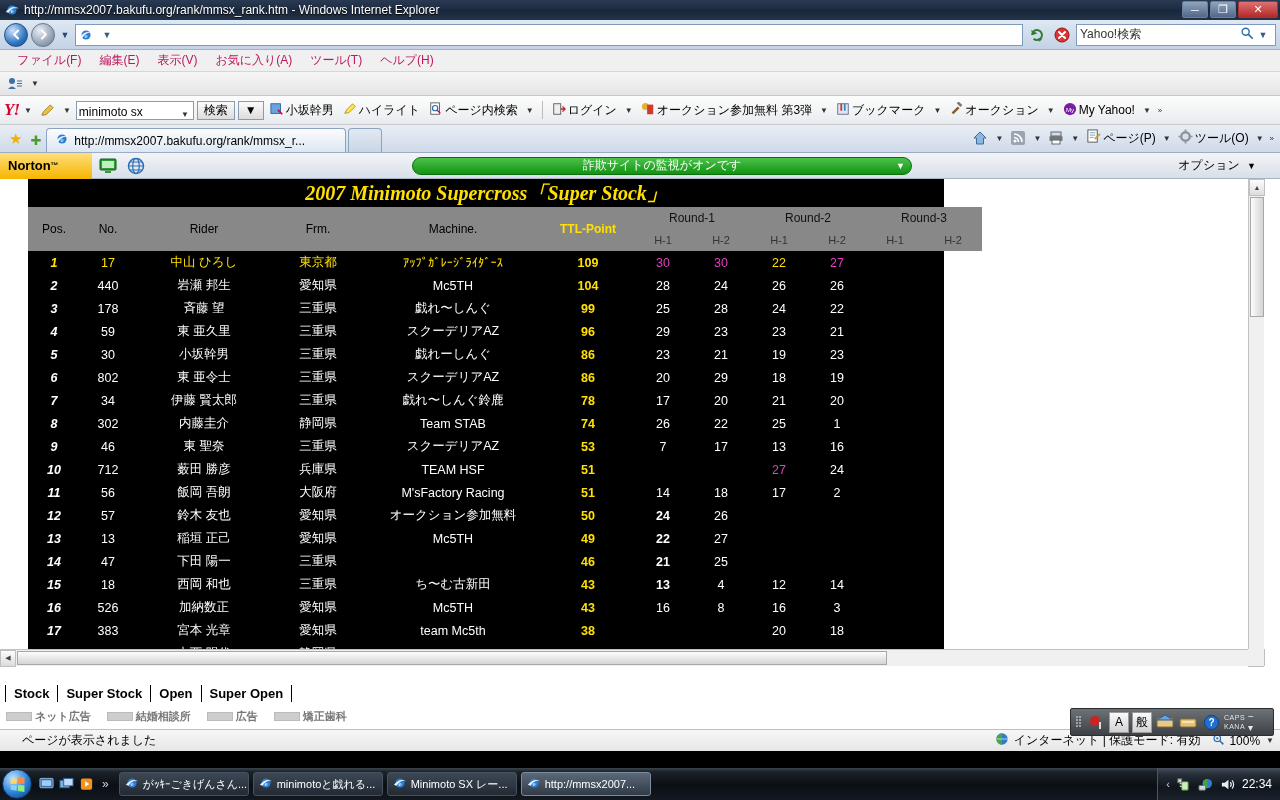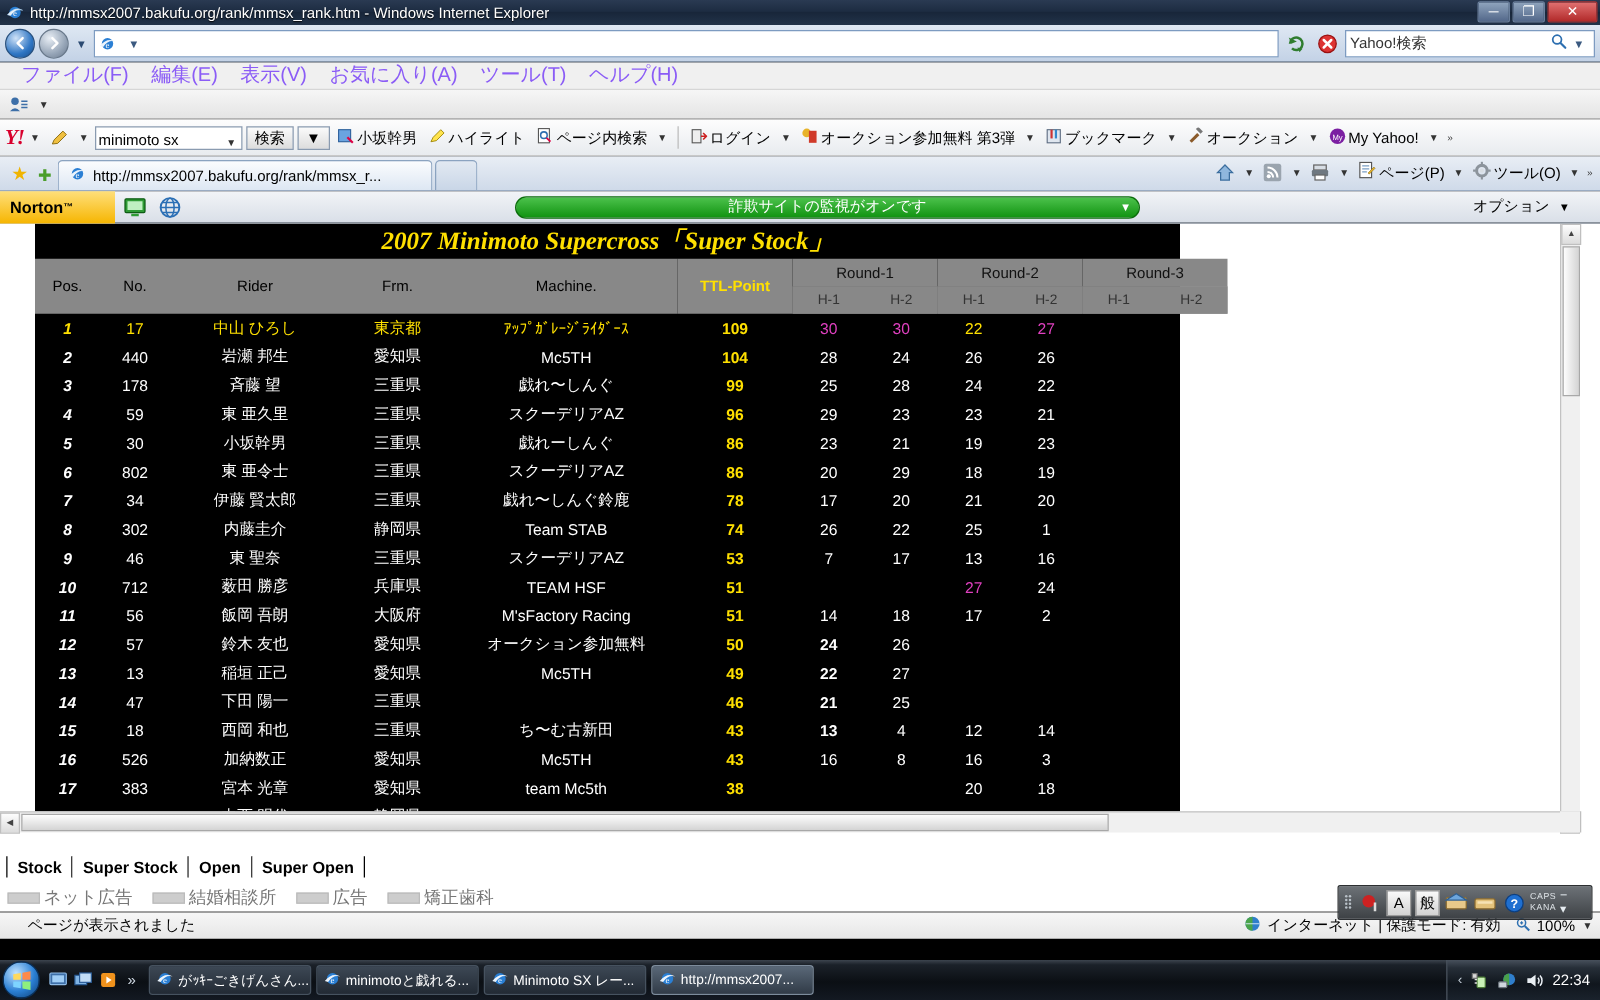--- a/index.html
+++ b/index.html
@@ -45,21 +45,21 @@
   .addr-btn { width:18px;height:20px;display:flex;align-items:center;justify-content:center;
     color:#3b5a80;font-size:9px; }
   .icon-btn { width:22px;height:22px;display:flex;align-items:center;justify-content:center;}
   .searchbox { width:200px;height:22px;background:#fff;border:1px solid #7d9bc1;
     display:flex;align-items:center;padding:0 3px;}
   .searchbox .ph { flex:1;font-size:12px;color:#333;}
 
   
   .menubar { height:22px; background:#f0f0f0; display:flex; align-items:center;
              padding-left:8px; gap:0; border-bottom:1px solid #d6d6d6;}
-  .menubar .mi { font-size:16px; color:#8b5cf6; padding:2px 9px; white-space:nowrap;}
+  .menubar .mi { font-size:12px; color:#be185d; padding:2px 9px; white-space:nowrap;}
 
   
   .tbrow { height:24px; background:linear-gradient(to bottom,#f6f6f6,#e4e4e4);
            display:flex; align-items:center; padding:0 4px; gap:3px;
            border-bottom:1px solid #c8c8c8; }
   .tbrow.y { height:29px; background:linear-gradient(to bottom,#fdfdfd,#e8ebef); }
   .tb-item { display:flex;align-items:center;gap:2px;font-size:12px;color:#000;
              padding:1px 3px; white-space:nowrap;}
   .caret { font-size:8px; color:#333; padding:0 2px;}
   .yahoo-logo { color:#d8002d; font-weight:bold; font-style:italic; font-size:17px;
@@ -136,21 +136,21 @@
   .hsb-thumb { position:absolute; left:17px; top:1px; height:14px; width:870px;
                background:linear-gradient(to bottom,#fdfdfd,#d4d4d4); border:1px solid #a8a8a8;}
   .corner { position:absolute; right:0; bottom:0; width:16px;height:17px;background:#f0f0f0;}
 
   
   .subpage { position:relative; width:1280px; height:45px; background:#fff; }
   .cattabs { display:flex; align-items:center; padding-left:5px; height:19px;}
   .cattab { background:#fff; border-right:1px solid #000; padding:0 8px; font-size:13px;
             font-weight:bold; color:#000; line-height:17px; }
   .cattab:first-child { border-left:1px solid #000;}
-  .admicro { padding-left:6px; margin-top:6px; font-size:14px; color:#777; display:flex; gap:16px;}
+  .admicro { padding-left:6px; margin-top:6px; font-size:11px; color:#777; display:flex; gap:16px;font-weight:bold;}
   .admicro .ad { display:flex; align-items:center; gap:3px;}
   .adbox { display:inline-block;width:26px;height:9px;background:#cdcdcd;border:1px solid #bbb;}
 
   
   .statusbar { position:relative; width:1280px; height:22px;
                background:linear-gradient(to bottom,#f7f7f7,#e6e6e6);
                border-top:1px solid #c0c0c0; display:flex; align-items:center;
                font-size:12px; color:#000; padding-left:22px;}
   .sb-right { position:absolute; right:4px; display:flex; align-items:center; gap:12px;}
   .sb-zone { display:flex; align-items:center; gap:5px;}

